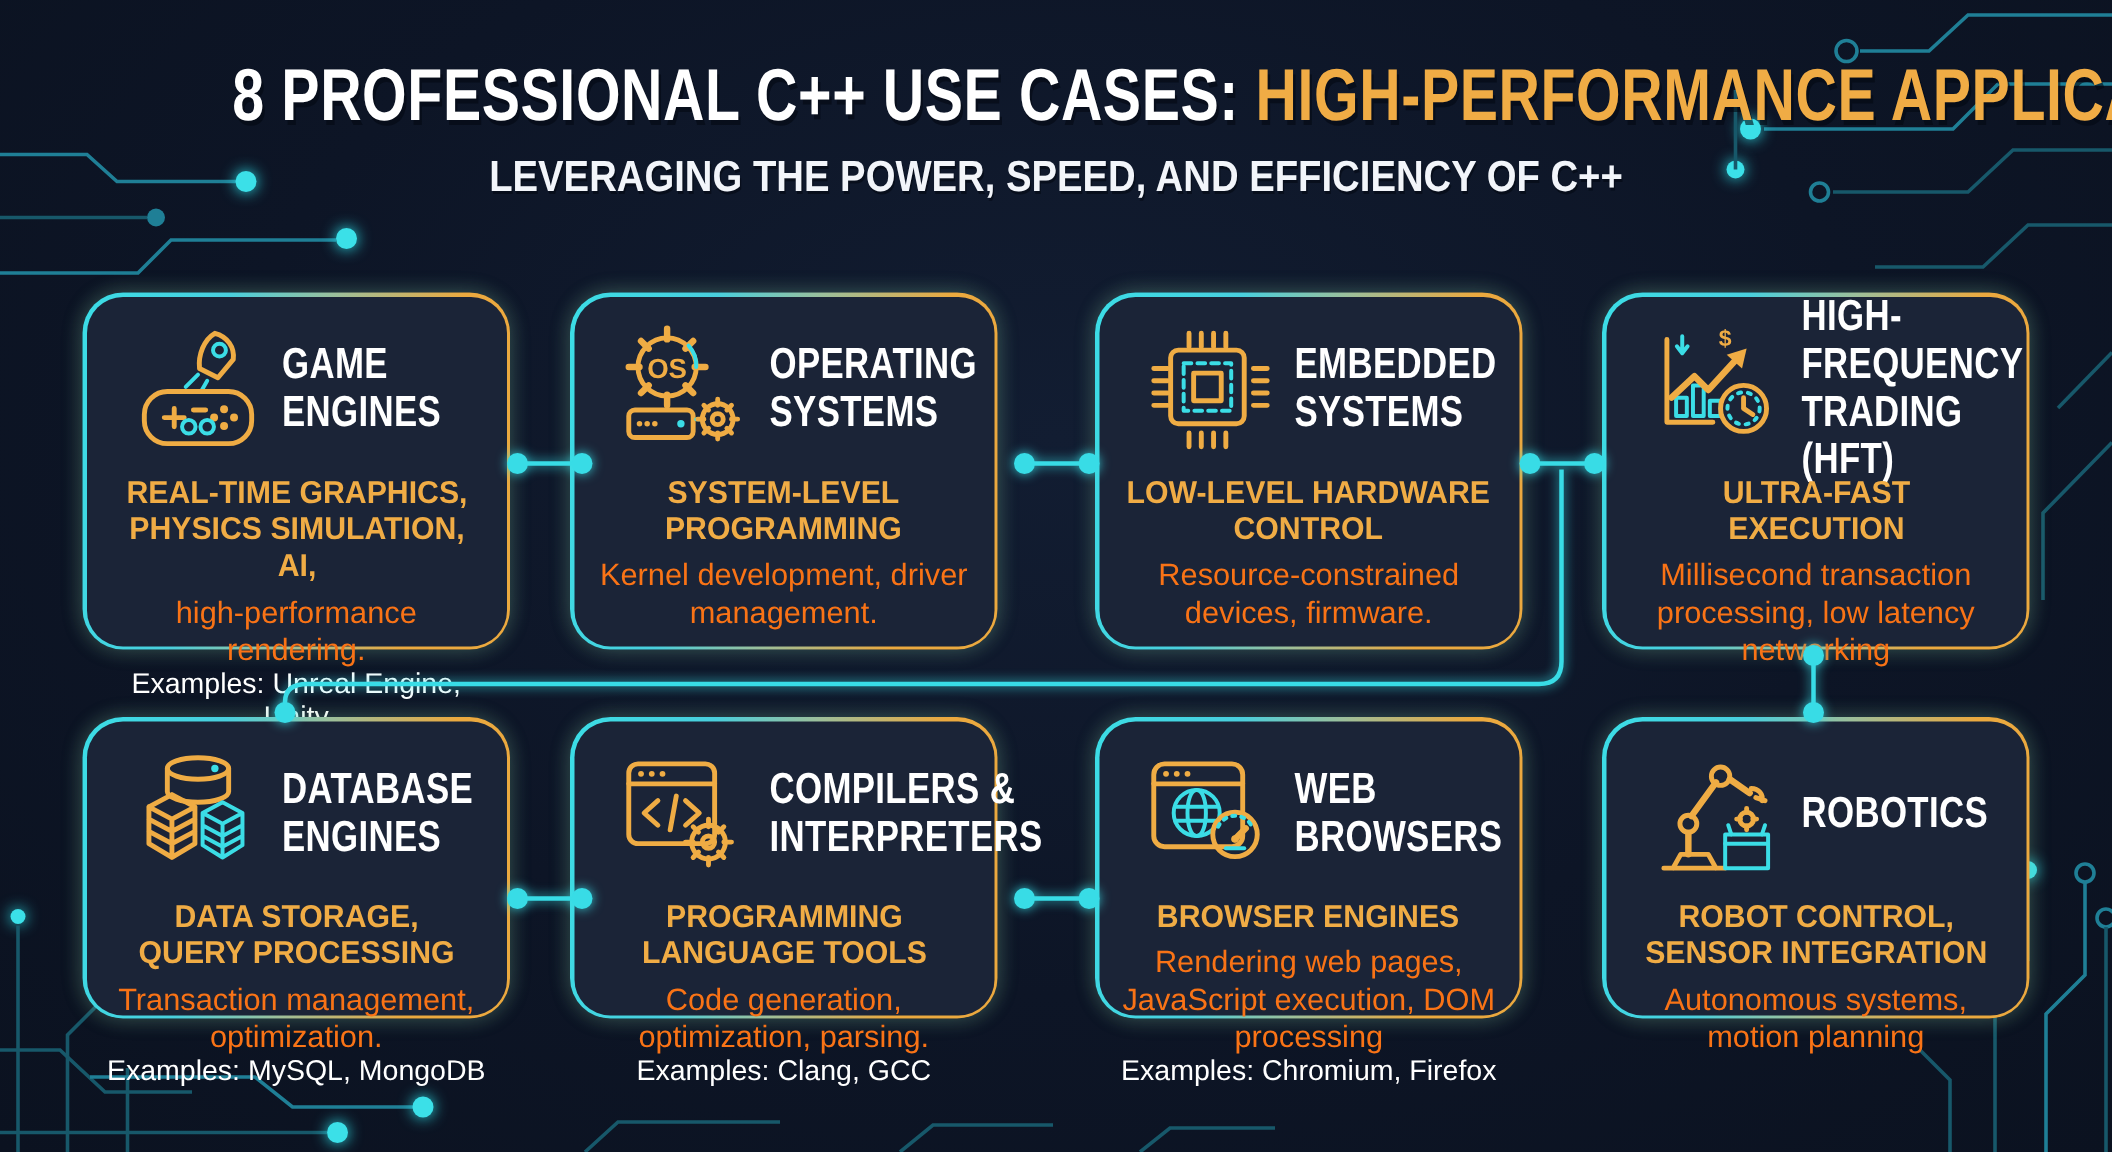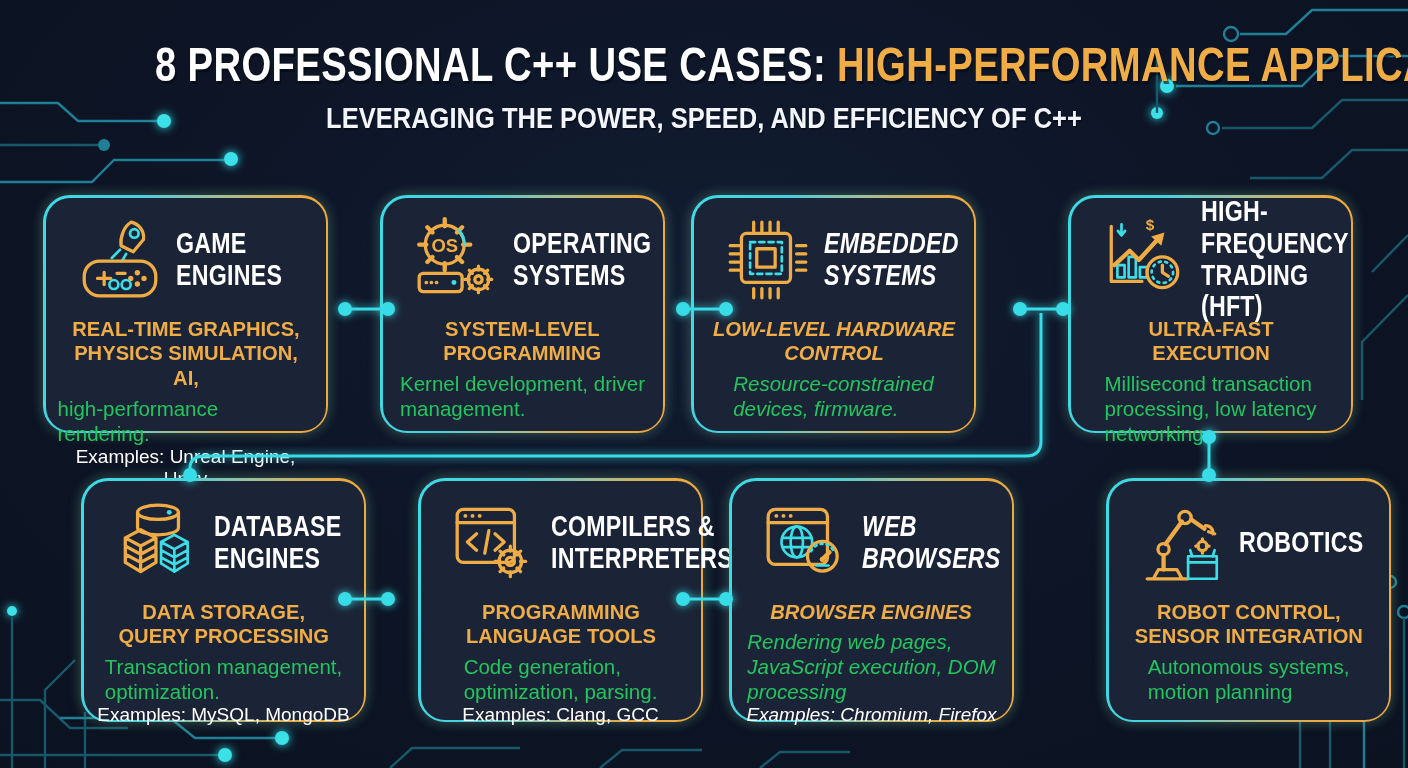--- a/index.html
+++ b/index.html
@@ -17,31 +17,31 @@
     white-space:nowrap;transform:scaleX(.78);transform-origin:50% 50%;
     text-shadow:2px 3px 0 rgba(4,9,18,.6);}
   .title .accent{color:#F0AC45;}
   .subtitle{margin-top:10px;font-size:29px;font-weight:700;color:#f2f5fa;white-space:nowrap;
     transform:scaleX(.88);transform-origin:50% 50%;text-shadow:1px 2px 0 rgba(4,9,18,.6);}
 
   
   .card{position:absolute;width:285px;border-radius:27px;padding:2.5px;box-sizing:border-box;
     background:linear-gradient(100deg,#3BDDE6 0%,#49cfdd 30%,#9dbf9a 52%,#EBA93F 78%,#EBA93F 100%);
     box-shadow:0 0 14px rgba(56,221,230,.22),0 0 14px rgba(235,169,63,.18);z-index:1;}
-  .r1{top:195px;height:238px;} .r2{top:478px;height:244px;margin-left:38px;}
-  .c1{left:43px;} .c2{left:380px;} .c3{left:691px;font-style:italic;} .c4{left:1068px;}
+  .r1{top:195px;height:238px;} .r2{top:478px;height:201px;}
+  .c1{left:55px;} .c2{left:380px;} .c3{left:730px;} .c4{left:1068px;}
   .card-inner{width:100%;height:100%;border-radius:24px;background:#1B2437;box-sizing:border-box;
     display:flex;flex-direction:column;align-items:center;padding:14px 12px 15px;}
   .card-head{display:flex;align-items:center;gap:10px;align-self:stretch;padding-left:16px;min-height:96px;}
   .ic{width:92px;height:92px;flex:0 0 92px;}
   .card-title{margin:0;font-size:29px;line-height:1.1;font-weight:700;color:#fff;text-align:left;
     white-space:pre-line;transform:scaleX(.8);transform-origin:0 50%;letter-spacing:.3px;}
   .card-highlight{margin-top:9px;font-size:21px;line-height:1.18;font-weight:700;color:#F0AC45;
     text-align:center;white-space:pre-line;transform:scaleX(.96);transform-origin:50% 50%;}
-  .card-body{margin-top:5px;font-size:20.5px;line-height:1.22;color:#22c55e;white-space:pre-line;}
+  .card-body{margin-top:5px;font-size:20.5px;line-height:1.22;color:#f97316;text-align:center;white-space:pre-line;}
   .card-examples{margin-top:auto;font-size:19px;color:#fff;text-align:center;white-space:pre-line;}
 
   
   .ic .o{fill:none;stroke:#EFAC44;stroke-width:3.2;stroke-linecap:round;stroke-linejoin:round;}
   .ic .ob{fill:none;stroke:#EFAC44;stroke-width:4.2;stroke-linecap:round;stroke-linejoin:round;}
   .ic .c{fill:none;stroke:#3BDDE6;stroke-width:2.6;stroke-linecap:round;stroke-linejoin:round;}
   .ic .of{fill:#EFAC44;stroke:none;} .ic .cf{fill:#3BDDE6;stroke:none;}
   .ic text{fill:#EFAC44;font-weight:bold;font-family:"Liberation Sans",sans-serif;}
 
   

